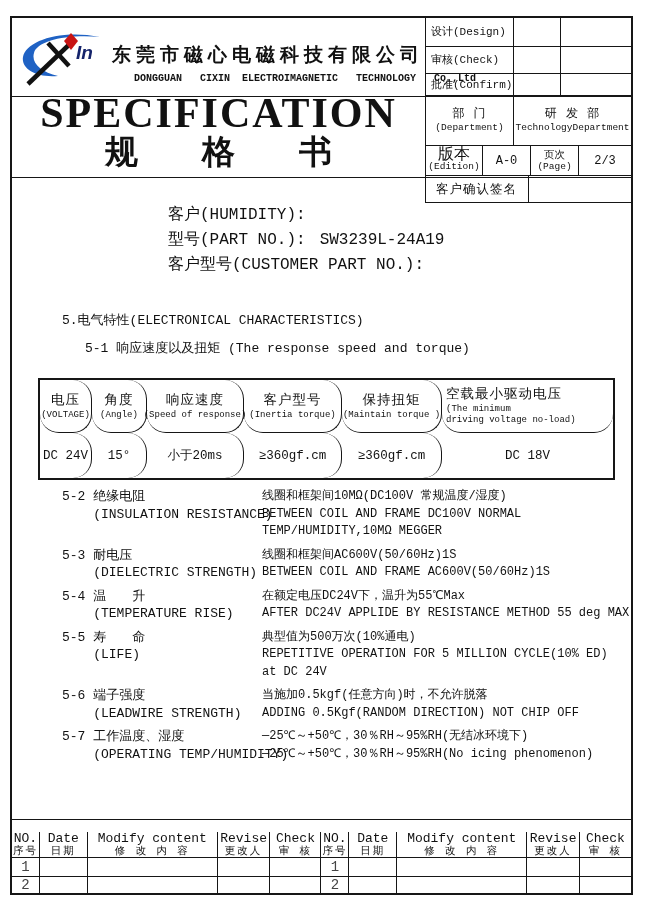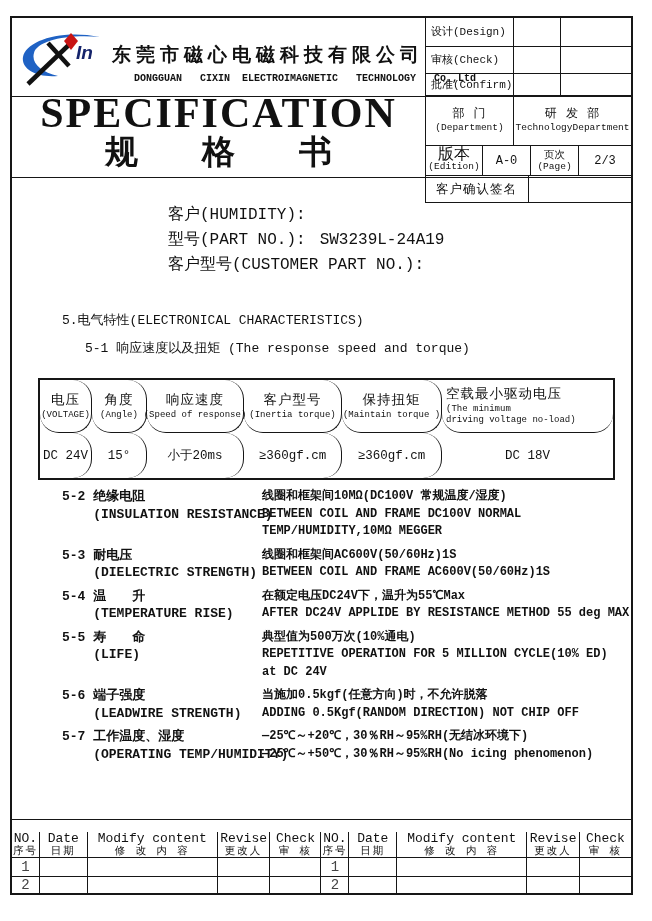--- a/index.html
+++ b/index.html
@@ -61,21 +61,21 @@
   .sp-cell.lc{border-right:none;}
   .sp-cell.lr{border-bottom:none;}
   .sp-h{height:53px;}
   .sp-h .cn{font-size:13.5px;letter-spacing:1px;line-height:18px;white-space:nowrap;}
   .sp-h .en{font-size:9px;line-height:11px;white-space:nowrap;}
   .sp-h.wide{align-items:flex-start;padding-left:4px;}
   .sp-h.wide .en{white-space:pre-line;}
   .sp-d{height:45px;font-size:12.5px;white-space:nowrap;}
 
   
-  #items{position:absolute;left:50px;top:470px;font-weight:bold;}
+  #items{position:absolute;left:50px;top:470px;}
   .item{display:flex;margin-bottom:6px;}
   .item .lbl{width:200px;flex:0 0 200px;font-size:13px;line-height:17.5px;white-space:pre;}
   .item .dsc{font-size:12px;line-height:17.5px;white-space:pre;}
 
   
   #rev{position:absolute;left:0;right:0;top:801px;bottom:0;border-top:1px solid #161616;
        display:flex;flex-direction:column;}
   .rev-row{display:flex;box-sizing:border-box;border-bottom:1px solid #161616;}
   .rev-row.last{border-bottom:none;flex:1;}
   .rev-cell{box-sizing:border-box;border-right:1px solid #161616;display:flex;
@@ -224,21 +224,21 @@
       <div class="item">
         <div class="lbl"><div>5-5 寿　　命</div><div>    (LIFE)</div></div>
         <div class="dsc"><div>典型值为500万次(10%通电)</div><div>REPETITIVE OPERATION FOR 5 MILLION CYCLE(10% ED)</div><div>at DC 24V</div></div>
       </div>
       <div class="item">
         <div class="lbl"><div>5-6 端子强度</div><div>    (LEADWIRE STRENGTH)</div></div>
         <div class="dsc"><div>当施加0.5kgf(任意方向)时，不允许脱落</div><div>ADDING 0.5Kgf(RANDOM DIRECTION) NOT CHIP OFF</div></div>
       </div>
       <div class="item">
         <div class="lbl"><div>5-7 工作温度、湿度</div><div>    (OPERATING TEMP/HUMIDITY)</div></div>
-        <div class="dsc"><div>—25℃～+20℃，30％RH～95%RH(无结冰环境下)</div><div>—25℃～+50℃，30％RH～95%RH(No icing phenomenon)</div></div>
+        <div class="dsc"><div>—25℃～+50℃，30％RH～95%RH(无结冰环境下)</div><div>—25℃～+50℃，30％RH～95%RH(No icing phenomenon)</div></div>
       </div>
     </div>
 
     <div id="rev">
       <div class="rev-row rev-h">
         <div class="rev-cell c-no">
             <span class="en">NO.</span>
             <span class="cn">序号</span>
           </div>
         <div class="rev-cell c-date">

